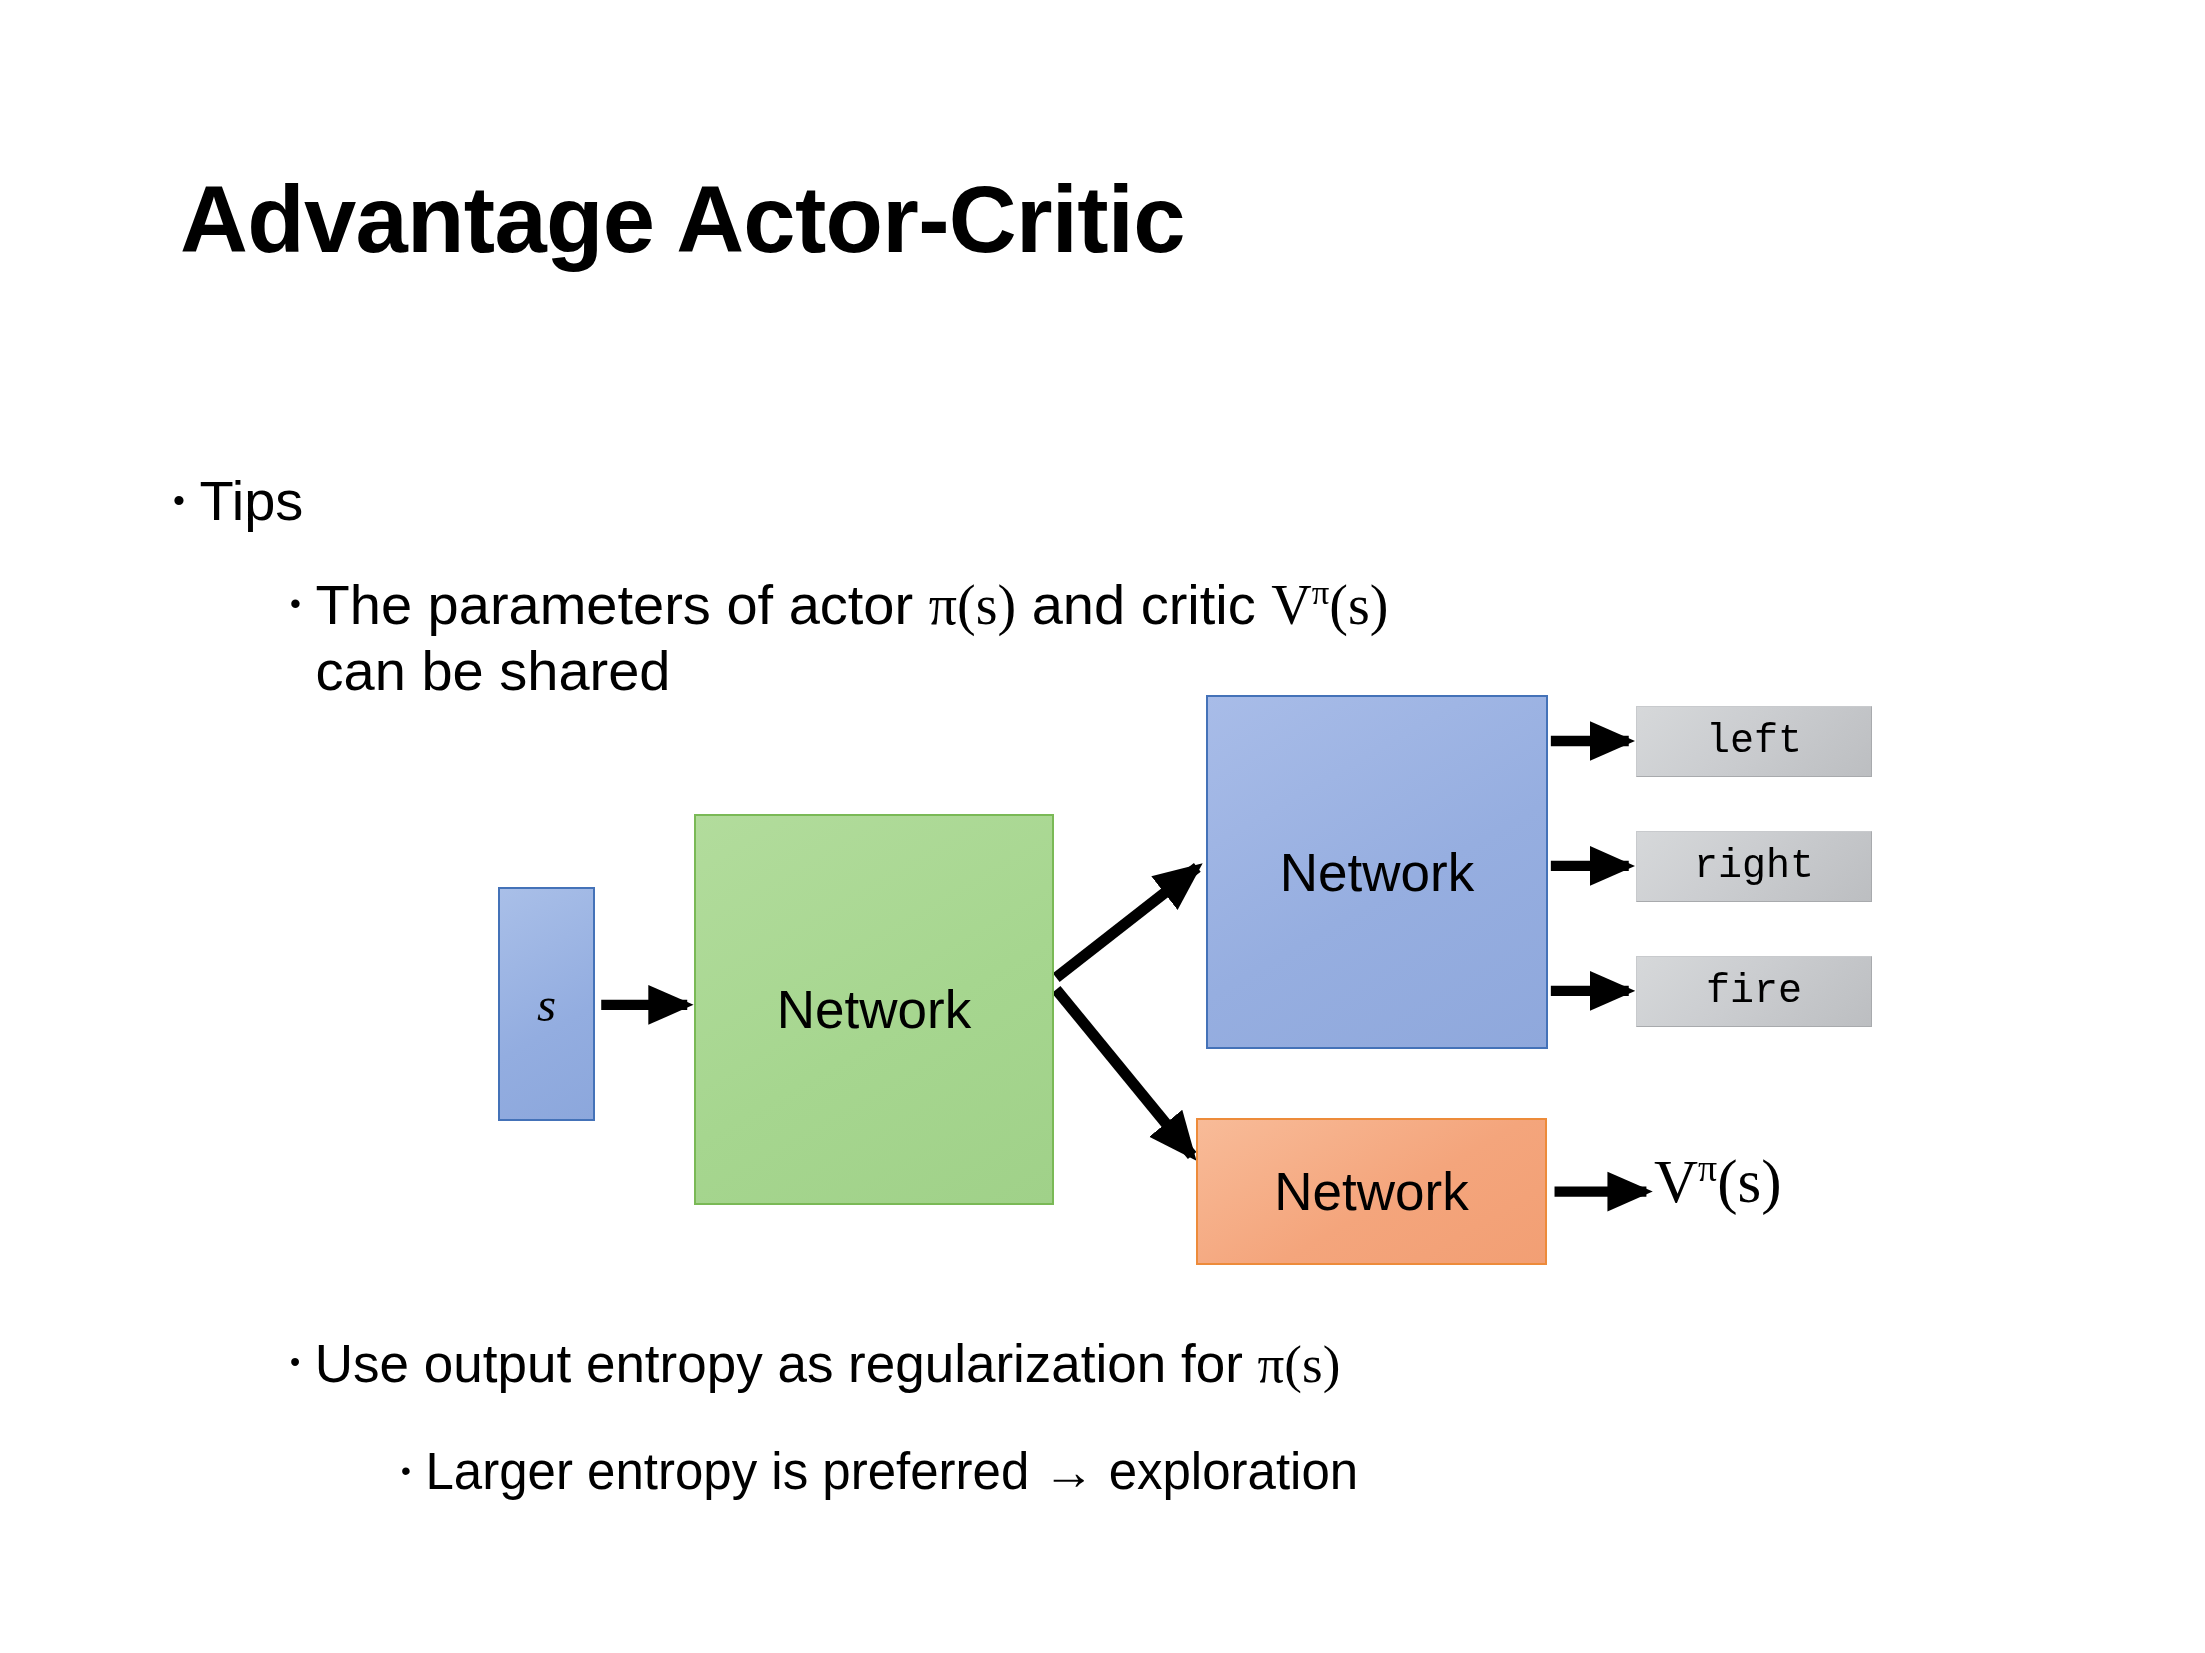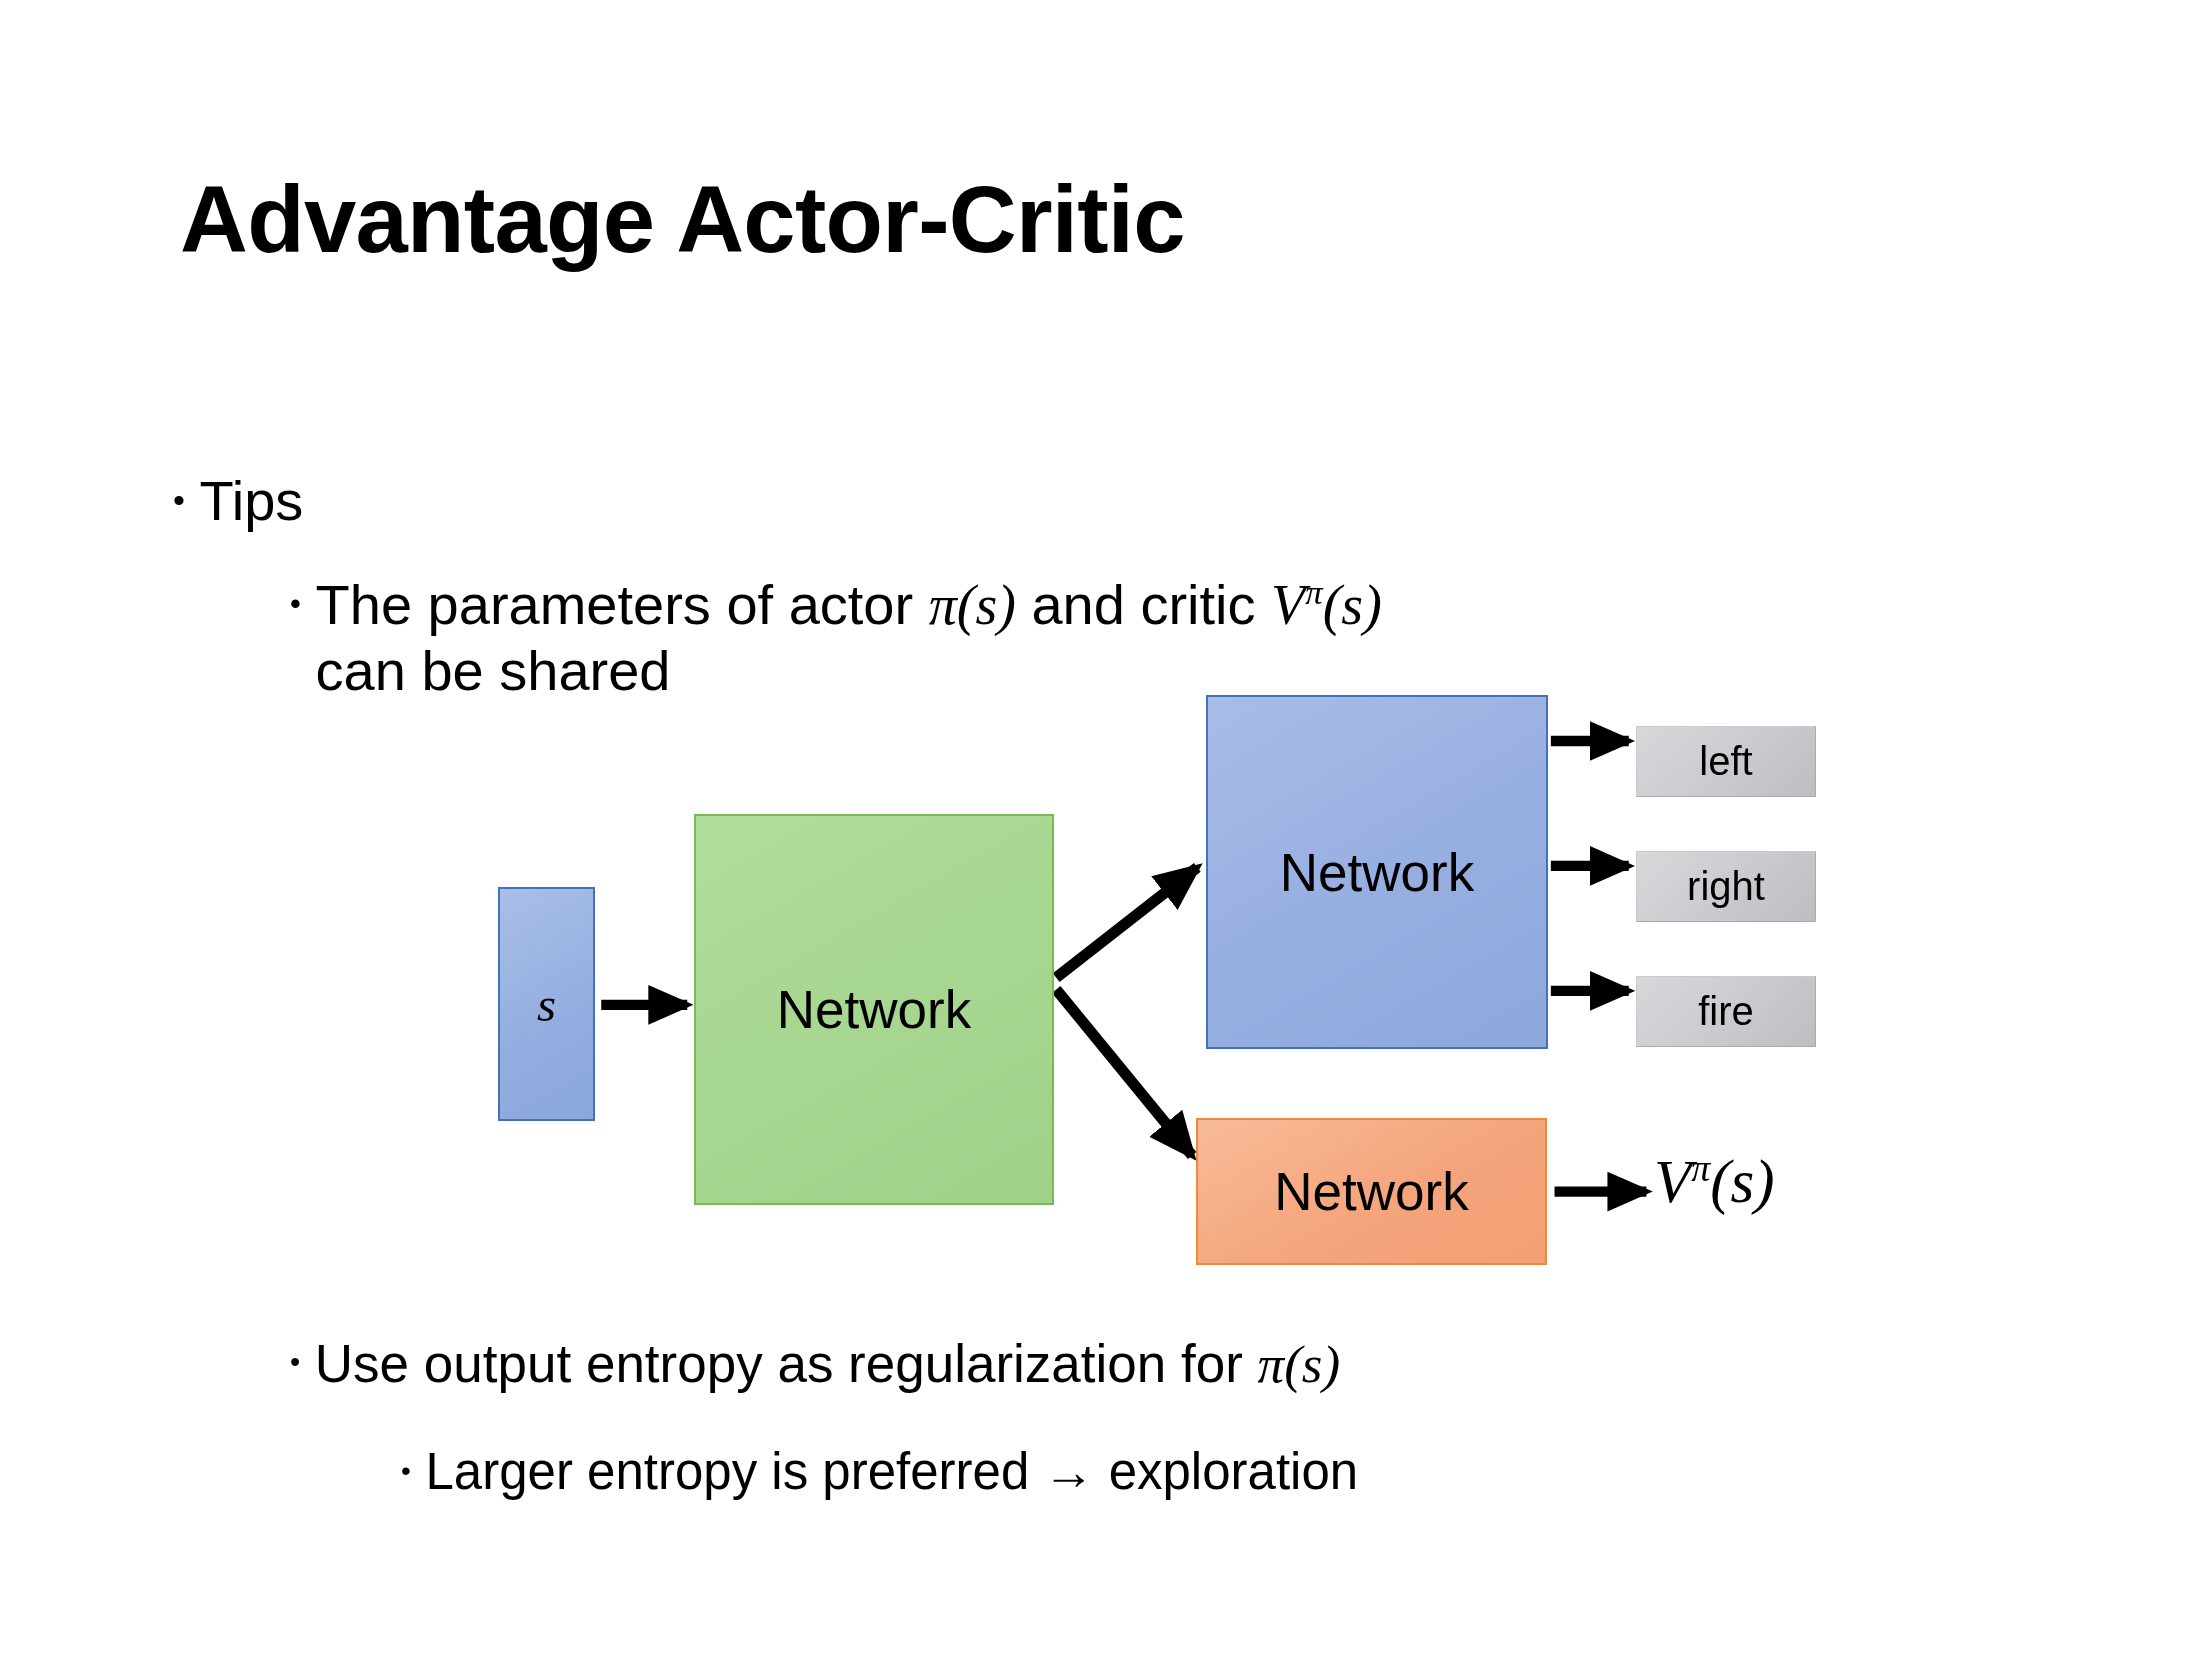--- a/index.html
+++ b/index.html
@@ -67,21 +67,20 @@
   #bullet-explore {
     left: 401px;
     top: 1442px;
     font-size: 51px;
   }
   #bullet-explore .bullet-dot { font-size: 28px; position: relative; top: 14.7px; margin-right: 14.7px;}
 
   
   .math {
     font-family: "Liberation Serif", serif;
-    font-style: italic;
   }
   .math sup {
     font-size: 0.62em;
     vertical-align: super;
     line-height: 0;
   }
 
   
   #diagram {
     position: absolute;
@@ -135,29 +134,28 @@
     border: 2.2px solid #ed8b3a;
     font-size: 53px;
   }
 
   .action-box {
     position: absolute;
     box-sizing: border-box;
     display: flex;
     align-items: center;
     justify-content: center;
-    width: 180px; height: 71px;
+    width: 236px; height: 71px;
     background: linear-gradient(135deg, #d6d8da 0%, #cbcdd0 45%, #bcbec1 100%);
     border: 1.5px solid #c8cacd;
     border-right-color: #a8aaad;
     border-bottom-color: #a8aaad;
-    font-family: Liberation Sans, sans-serif;
+    font-family: Liberation Mono, monospace;
     font-size: 40px;
     color: #000000;
-    margin-top: 20px;
   }
   #action-left  { left: 1636px; top: 706px; }
   #action-right { left: 1636px; top: 831px; }
   #action-fire  { left: 1636px; top: 956px; }
 
   #critic-output {
     position: absolute;
     left: 1654px; top: 1147px;
     font-size: 61px;
     white-space: nowrap;

